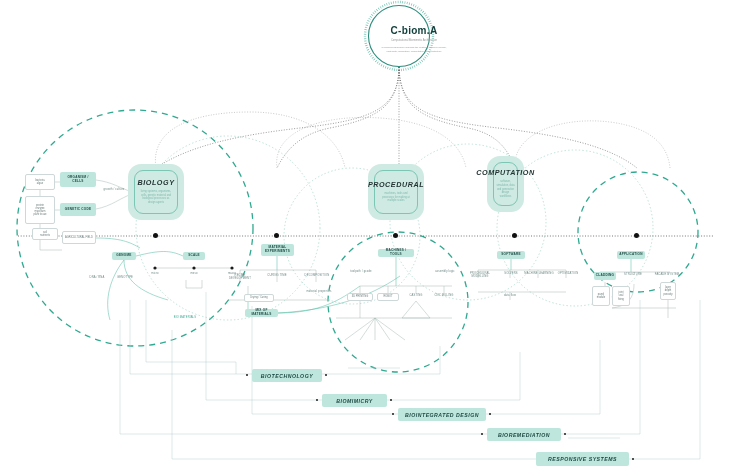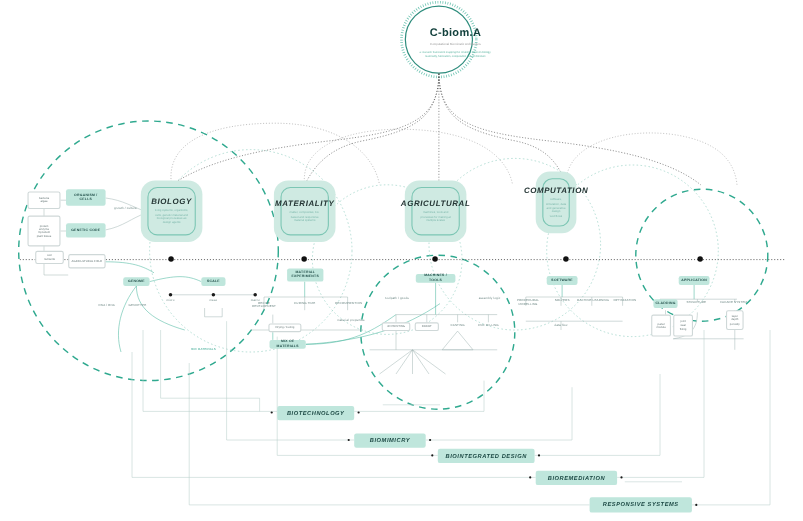--- a/index.html
+++ b/index.html
@@ -192,32 +192,25 @@
   </div>
 
   <div class="nodebox" style="left:128px;top:164px;width:56px;height:56px;">
     <div class="outerpad" style="position:absolute;inset:0;"></div>
     <div class="innerbox" style="inset:6px;">
       <div class="nodetitle">BIOLOGY</div>
       <div class="nodesub">living systems, organisms, cells, genetic material and biological processes as design agents</div>
     </div>
   </div>
 
-  <div class="nodebox" style="left:249px;top:164px;width:56px;height:56px;">
-    <div class="outerpad" style="position:absolute;inset:0;"></div>
-    <div class="innerbox" style="inset:6px;">
-      <div class="nodetitle">MATERIALITY</div>
-      <div class="nodesub">matter, composites, bio-based and responsive material systems</div>
-    </div>
-  </div>
 
   <div class="nodebox" style="left:368px;top:164px;width:56px;height:56px;">
     <div class="outerpad" style="position:absolute;inset:0;"></div>
     <div class="innerbox" style="inset:6px;">
-      <div class="nodetitle">AGRICULTURAL</div>
+      <div class="nodetitle">PROCEDURAL</div>
       <div class="nodesub">machines, tools and processes for making at multiple scales</div>
     </div>
   </div>
 
   <div class="nodebox" style="left:487px;top:156px;width:37px;height:56px;">
     <div class="outerpad" style="position:absolute;inset:0;"></div>
     <div class="innerbox" style="inset:6px;">
       <div class="nodetitle">COMPUTATION</div>
       <div class="nodesub">software, simulation, data and generative design workflows</div>
     </div>

